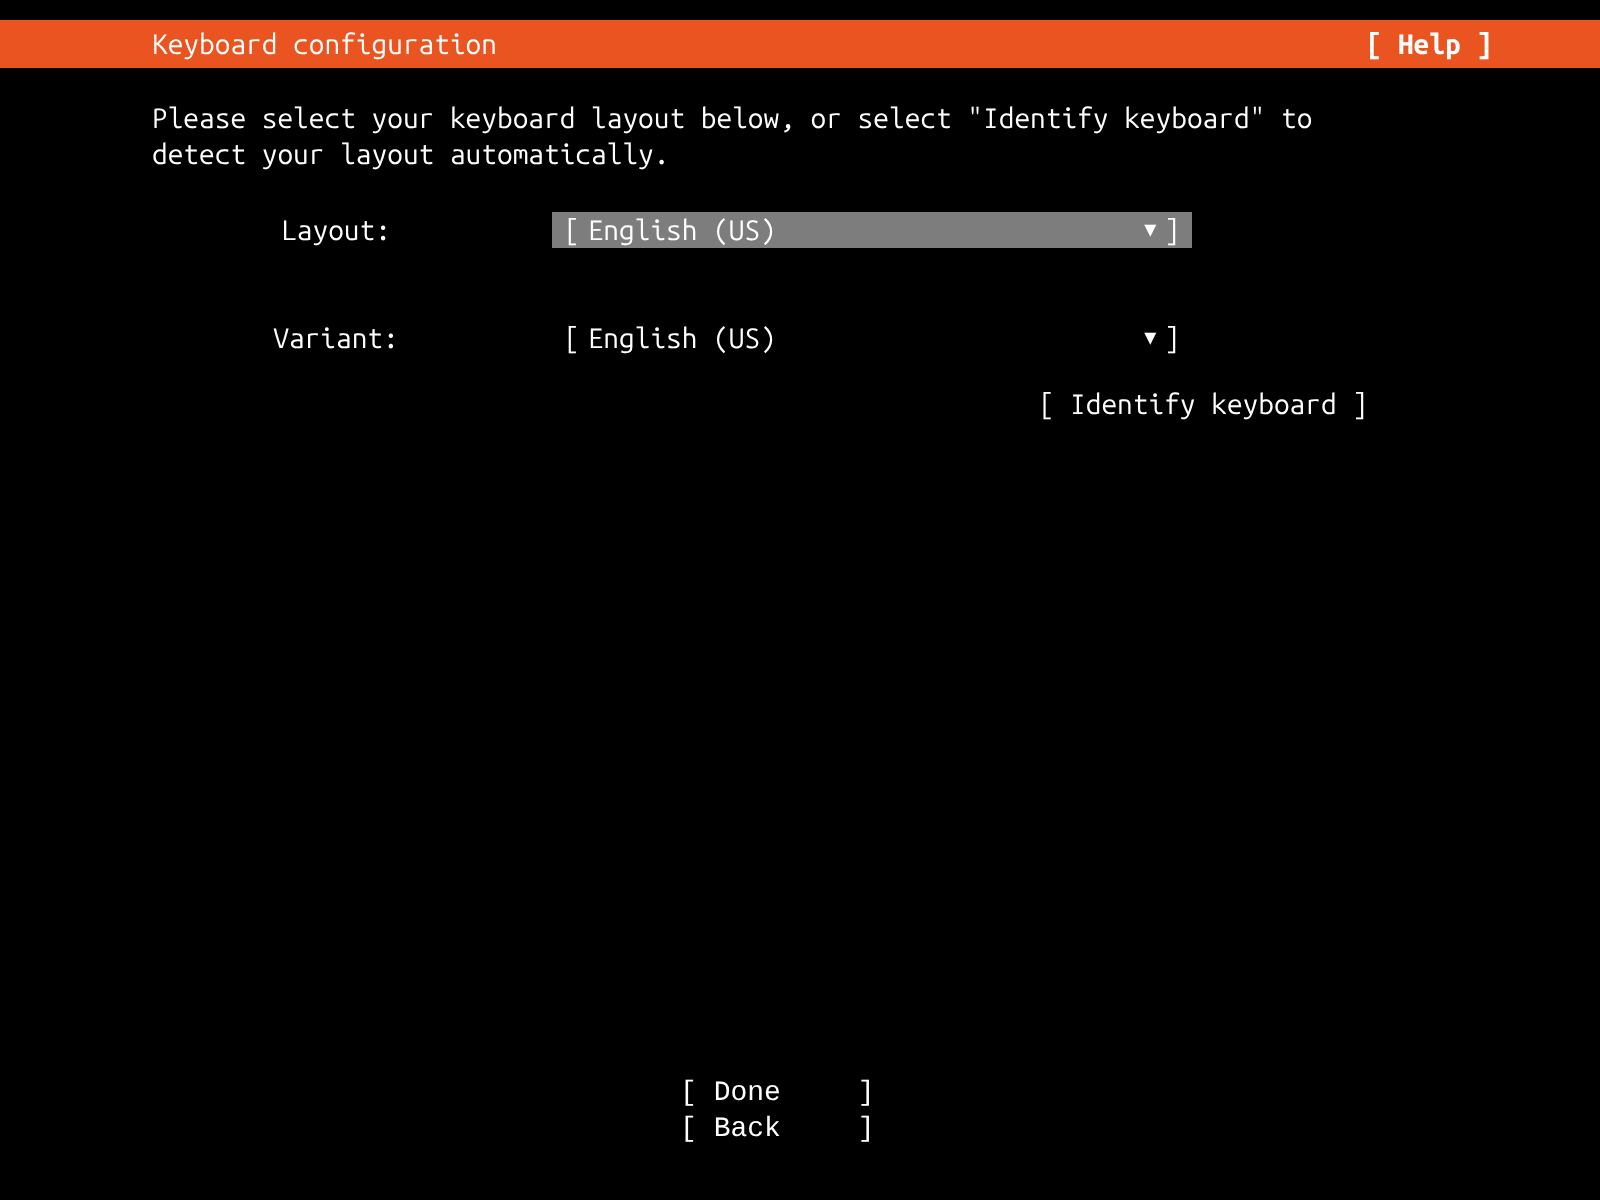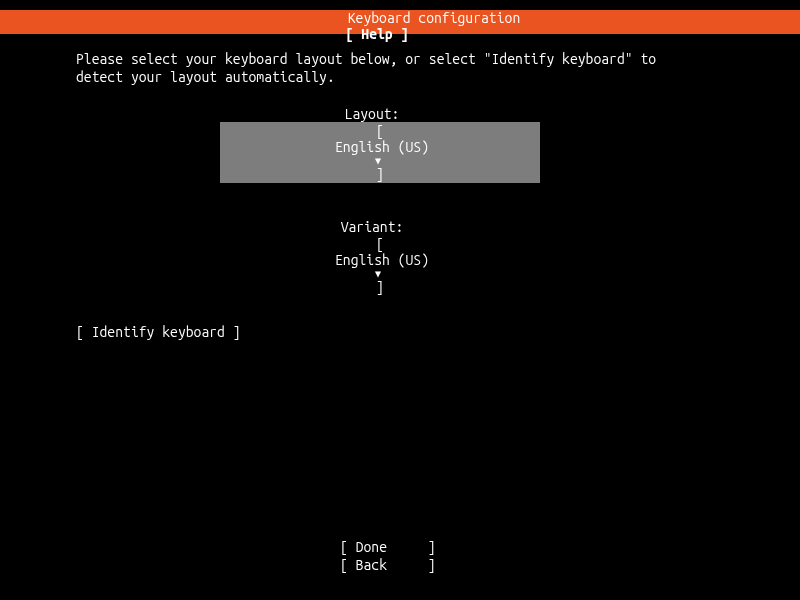--- a/index.html
+++ b/index.html
@@ -1,19 +1,18 @@
 <!DOCTYPE html>
 <html><head>
   <meta charset="utf-8">
   <style>
     * {
       margin: 0;
       padding: 0;
       box-sizing: border-box;
-      flex-direction: column;
     }
     body {
       width: 800px;
       height: 600px;
       background: #000000;
       font-family: "Ubuntu Mono", "DejaVu Sans Mono", monospace;
       font-size: 14px;
       color: #ffffff;
       overflow: hidden;
     }
@@ -64,45 +63,45 @@
     .dropdown.highlighted {
       background: #7d7d7d;
     }
     .dropdown-bracket {
       color: #ffffff;
     }
     .dropdown-value {
       flex: 1;
       padding-left: 4px;
       color: #ffffff;
-      text-align: center;
     }
     .dropdown-arrow {
       color: #ffffff;
       margin-right: 4px;
       font-size: 10px;
     }
     .spacer-row {
       height: 28px;
     }
     .identify-row {
-      text-align: left;
-      margin-top: 28px;
+      text-align: right;
+      margin-top: 16px;
     }
     .identify-button {
       color: #ffffff;
       cursor: pointer;
       display: inline-block;
     }
     .footer {
       position: absolute;
       bottom: 26px;
       left: 0;
       right: 0;
       text-align: center;
+      font-family: Liberation Mono, monospace;
     }
     .footer-button {
       color: #ffffff;
       cursor: pointer;
       line-height: 1.3;
       display: block;
       width: 120px;
       margin: 0 auto;
       text-align: left;
     }

